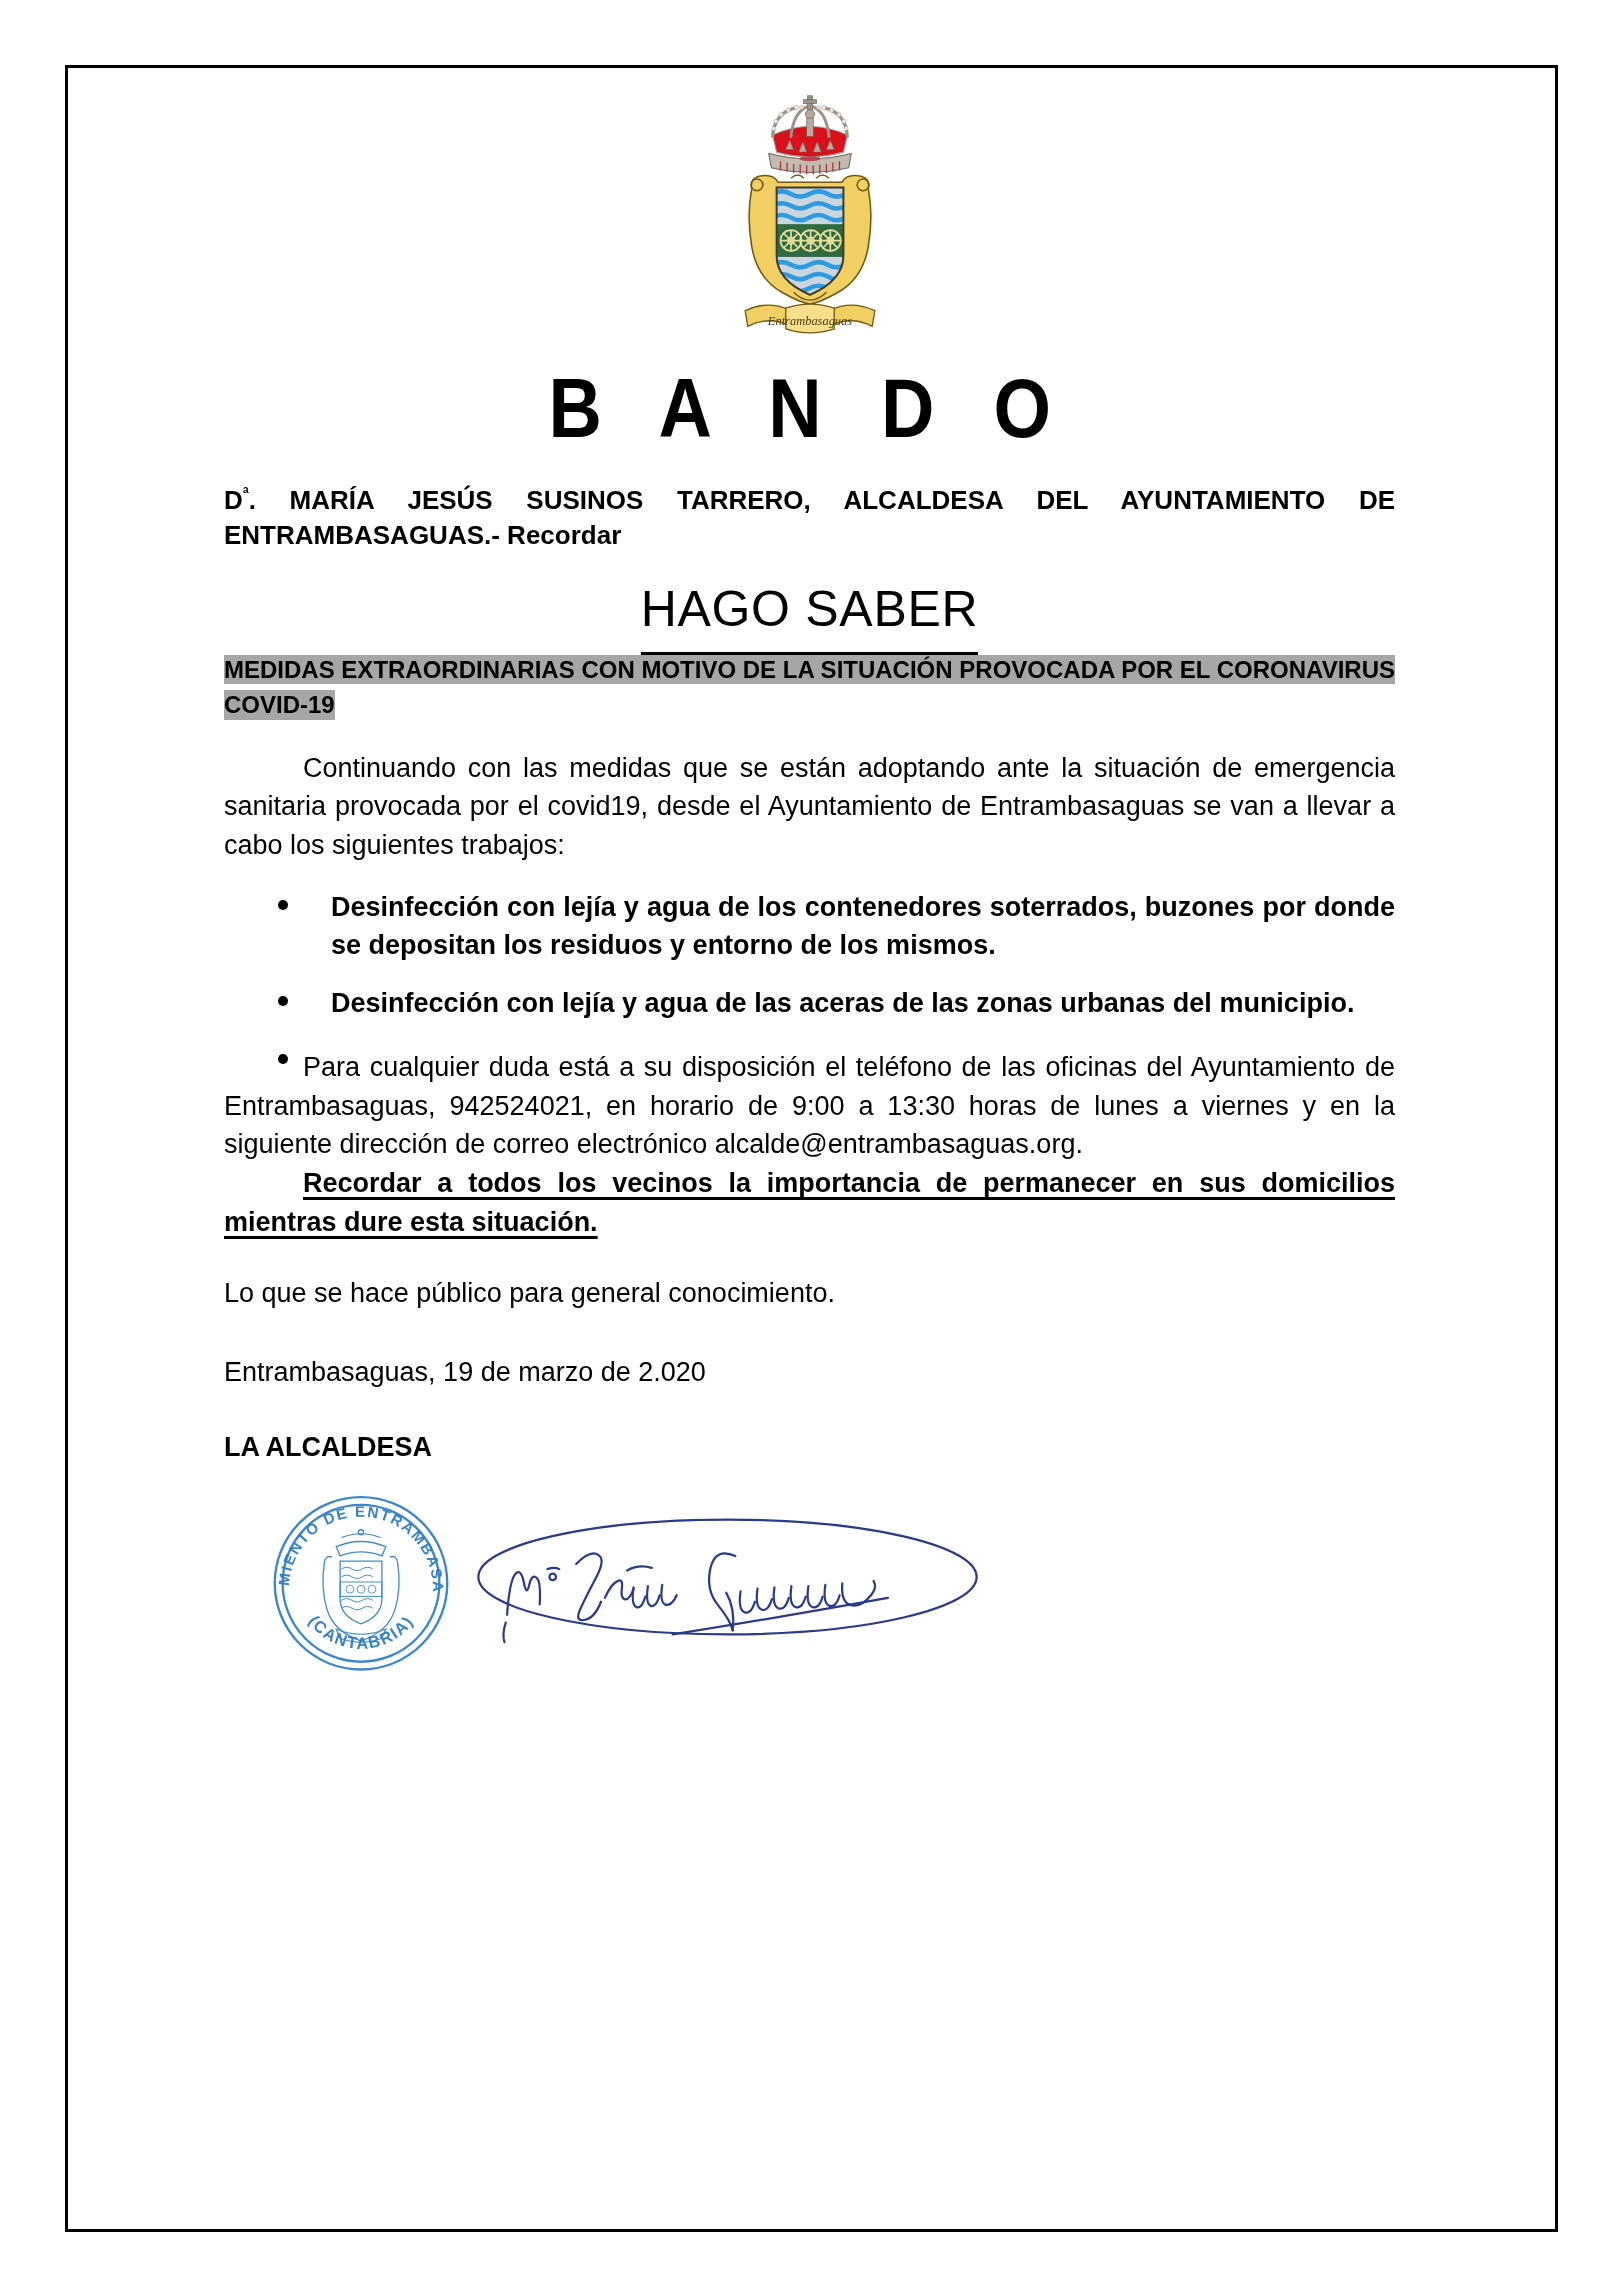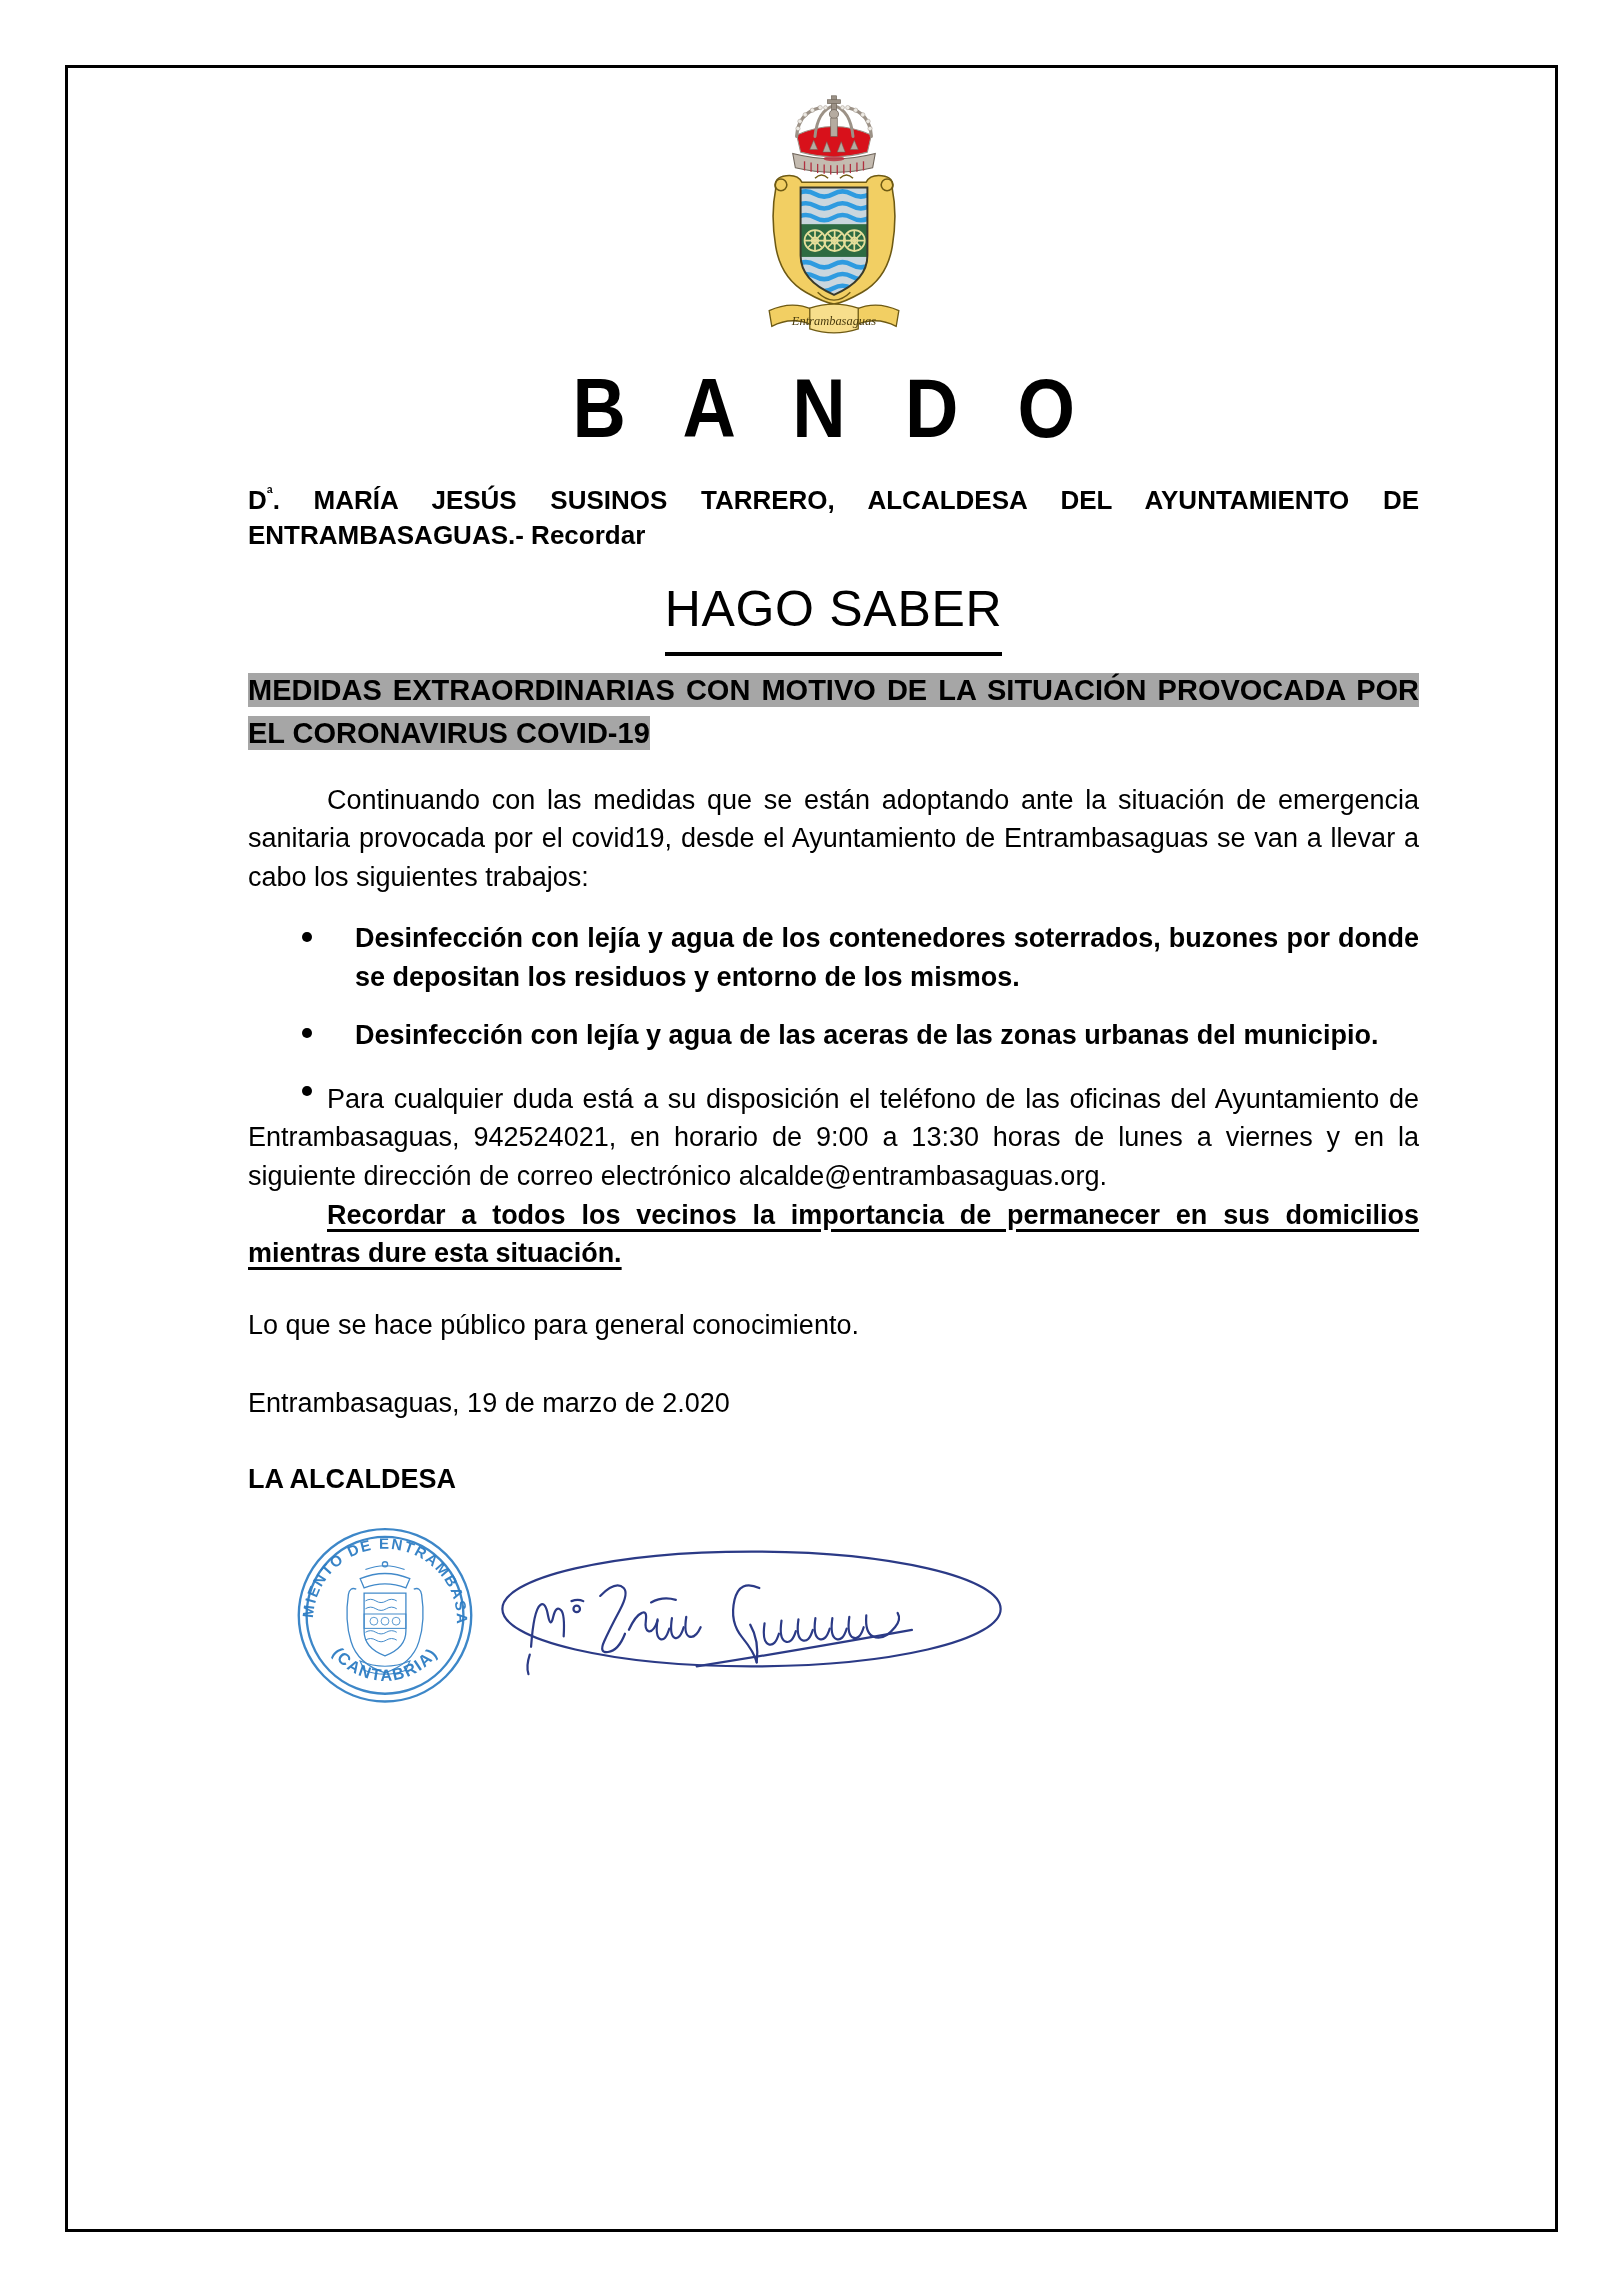--- a/index.html
+++ b/index.html
@@ -21,21 +21,21 @@
     left: 65px;
     top: 65px;
     width: 1493px;
     height: 2167px;
     border: 3.3px solid #000000;
     box-sizing: border-box;
   }
 
   .content {
     position: absolute;
-    left: 248px;
+    left: 224px;
     top: 79px;
     width: 1171px;
   }
 
   
   .crest-wrap {
     width: 100%;
     display: flex;
     justify-content: center;
     margin-top: 5.2px;
@@ -80,22 +80,22 @@
     font-weight: normal;
     margin-top: 27.5px;
     letter-spacing: 0.7px;
   }
   .hago-saber span {
     border-bottom: 4.6px solid #000;
     padding-bottom: 15px;
   }
 
   .measures-heading {
-    margin-top: 31px;
-    font-size: 29px;
+    margin-top: 14px;
+    font-size: 24px;
     font-weight: bold;
     line-height: 1.48;
     text-align: justify;
     text-align-last: left;
   }
   .measures-heading .hl {
     background: #a6a6a6;
     box-decoration-break: clone;
     -webkit-box-decoration-break: clone;
     padding: 1.3px 0;

